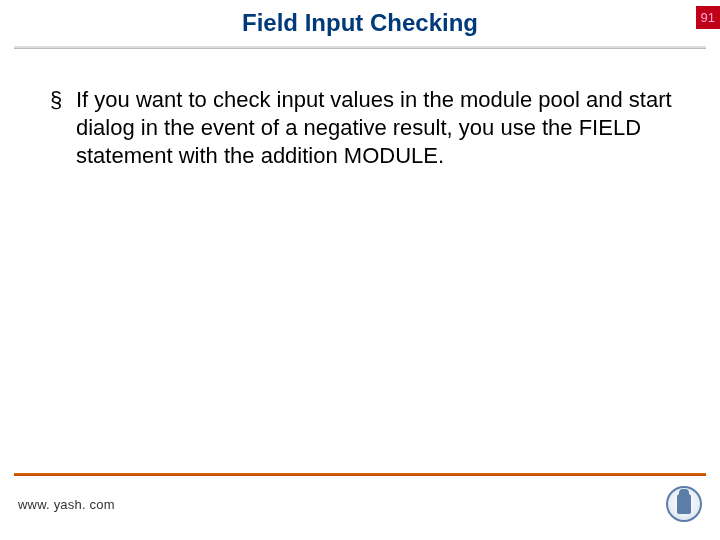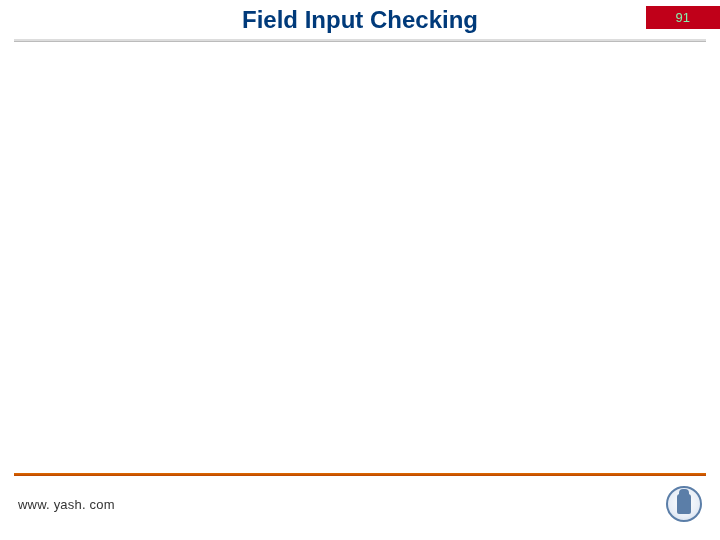--- a/index.html
+++ b/index.html
@@ -6,39 +6,39 @@
   body {
     width: 720px;
     height: 540px;
     font-family: Arial, Helvetica, sans-serif;
     background: #fff;
     position: relative;
     overflow: hidden;
   }
   .header {
     position: relative;
-    height: 39px;
+    height: 46px;
     display: flex;
     align-items: center;
     justify-content: center;
   }
   .title {
     color: #003a7a;
     font-size: 24px;
     font-weight: bold;
     text-align: center;
   }
   .page-number {
     position: absolute;
     top: 6px;
     right: 0;
     background: #c00019;
-    color: #86efac;
+    color: #f9a8d4;
     font-size: 13px;
-    padding: 4px 30px;
+    padding: 4px 5px;
   }
   .header-rule {
     margin: 0 14px 0 14px;
     height: 2px;
     background: #ddd;
     box-shadow: 0 1px 0 #bbb;
   }
   .content {
     padding: 38px 40px 0 50px;
   }
@@ -116,20 +116,21 @@
 <body>
 
 <div class="header">
   <div class="title">Field Input Checking</div>
   <div class="page-number">91</div>
 </div>
 <div class="header-rule"></div>
 
 <div class="content">
   <ul class="bullet-list">
+    <li class="bullet-item">If you want to check input values in the module pool and start dialog in the event of a negative result, you use the FIELD statement with the addition MODULE.</li>
   </ul>
 </div>
 
 <div class="footer">
   <div class="footer-rule"></div>
   <div class="footer-bar">
     <div class="footer-url">www. yash. com</div>
     <div class="logo">
       <div class="logo-inner"></div>
     </div>

